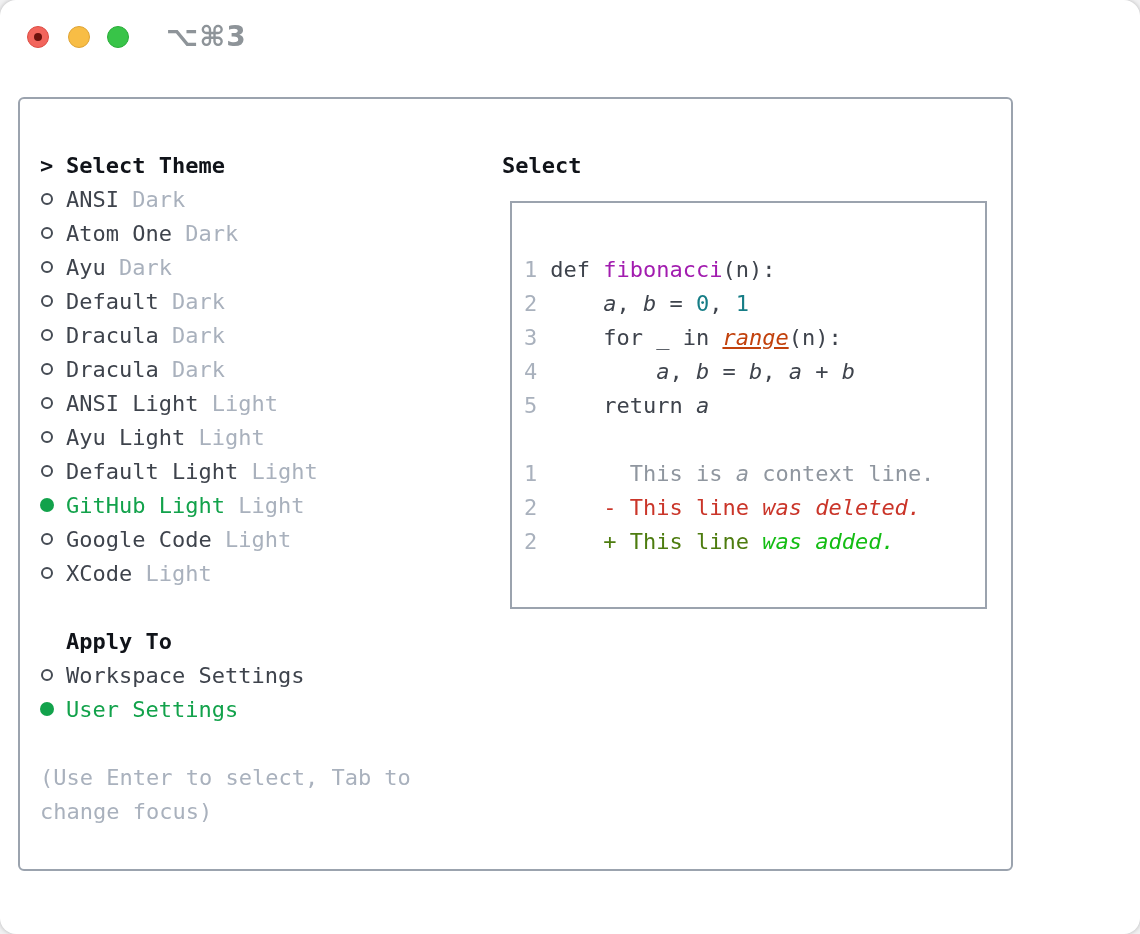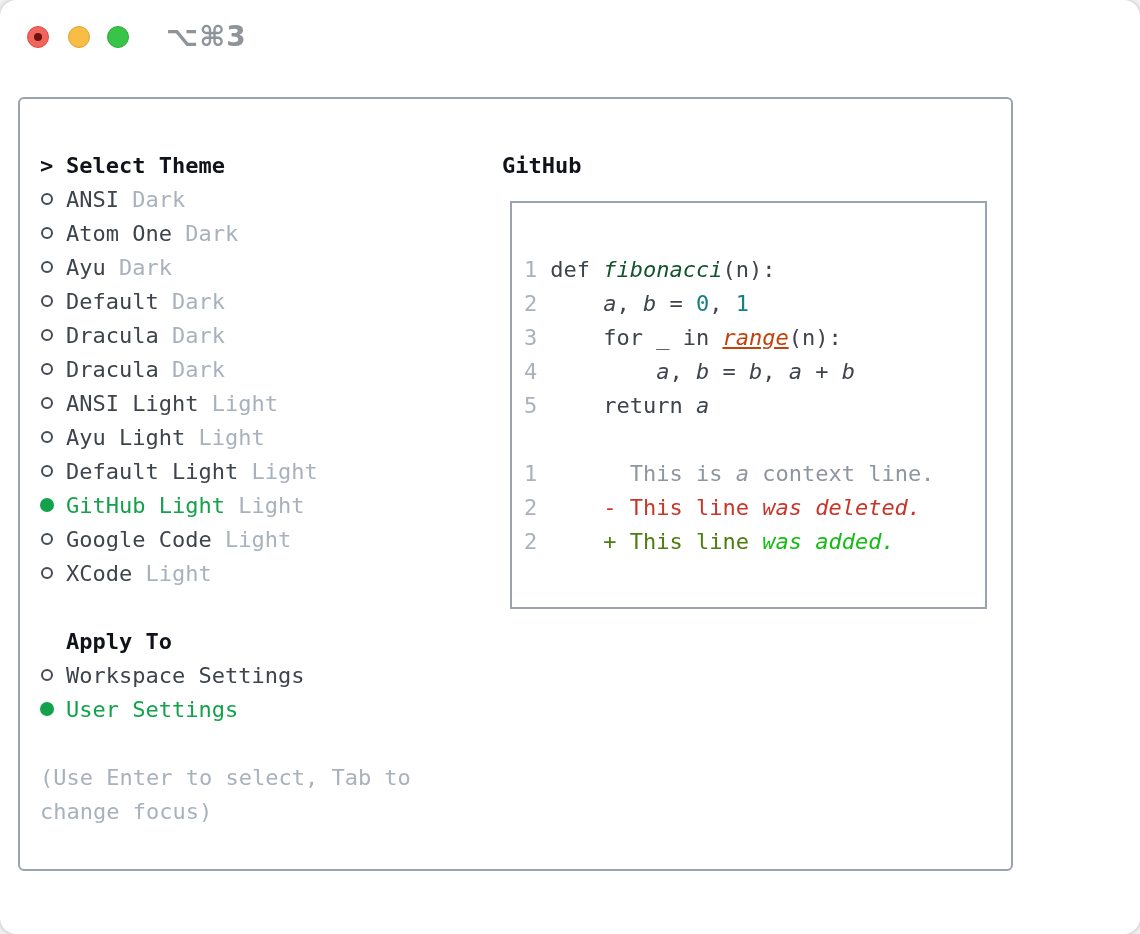--- a/index.html
+++ b/index.html
@@ -41,21 +41,21 @@
   
   .right-col { position:absolute; left:482px; top:49px; }
   .preview-heading { height:34px; display:flex; align-items:center; font-size:22px; font-weight:bold; color:#101319; }
   .preview-box {
     margin-top:19px; margin-left:8px; width:477px; height:408px;
     border:2px solid #9ba3ae; background:#fff; padding:49px 0 0 12px; overflow:hidden;
   }
   .code-line { height:34px; display:flex; align-items:center; white-space:pre; font-size:22px; }
   .ln { color:#a9b1bd; margin-right:13px; min-width:13px; text-align:right; }
   .tk-c  { color:#3e434c; }
-  .tk-f  { color:#14532d; font-style:italic; }
+  .tk-f  { color:#a21caf; }
   .tk-n  { color:#167d86; }
   .tk-r  { color:#c2410c; font-style:italic;text-decoration:underline; }
   .tk-v  { color:#3e434c; font-style:italic; }
   .tk-x  { color:#8f969f; }
   .tk-xi { color:#8f969f; font-style:italic; }
   .tk-d  { color:#ca3529;text-align:center; }
   .tk-di { color:#ca3529; font-style:italic; }
   .tk-g  { color:#4d7c0f; }
   .tk-gi { color:#14bd14; font-style:italic; }
 </style>
@@ -101,21 +101,21 @@
           <div class="row selected"><span class="prefix"><span class="dotsel"></span></span><span class="item-name">User Settings</span></div>
         </div>
 
       <div class="spacer"></div>
 
       <div class="row hint">(Use Enter to select, Tab to</div>
       <div class="row hint">change focus)</div>
     </div>
 
     <div class="right-col">
-      <div class="preview-heading">GitHub</div>
+      <div class="preview-heading">Select</div>
       <div class="preview-box" id="preview-box">
           <div class="code-line"><span class="ln">1</span><span class="tk-c">def </span><span class="tk-f">fibonacci</span><span class="tk-c">(n):</span></div>
           <div class="code-line"><span class="ln">2</span><span class="tk-c">    </span><span class="tk-v">a</span><span class="tk-c">, </span><span class="tk-v">b</span><span class="tk-c"> = </span><span class="tk-n">0</span><span class="tk-c">, </span><span class="tk-n">1</span></div>
           <div class="code-line"><span class="ln">3</span><span class="tk-c">    for _ in </span><span class="tk-r">range</span><span class="tk-c">(n):</span></div>
           <div class="code-line"><span class="ln">4</span><span class="tk-c">        </span><span class="tk-v">a</span><span class="tk-c">, </span><span class="tk-v">b</span><span class="tk-c"> = </span><span class="tk-v">b</span><span class="tk-c">, </span><span class="tk-v">a</span><span class="tk-c"> + </span><span class="tk-v">b</span></div>
           <div class="code-line"><span class="ln">5</span><span class="tk-c">    return </span><span class="tk-v">a</span></div>
           <div class="code-line"><span class="ln"></span></div>
           <div class="code-line"><span class="ln">1</span><span class="tk-x">      This is </span><span class="tk-xi">a</span><span class="tk-x"> context line.</span></div>
           <div class="code-line"><span class="ln">2</span><span class="tk-d">    - This line </span><span class="tk-di">was deleted.</span></div>
           <div class="code-line"><span class="ln">2</span><span class="tk-g">    + This line </span><span class="tk-gi">was added.</span></div>

